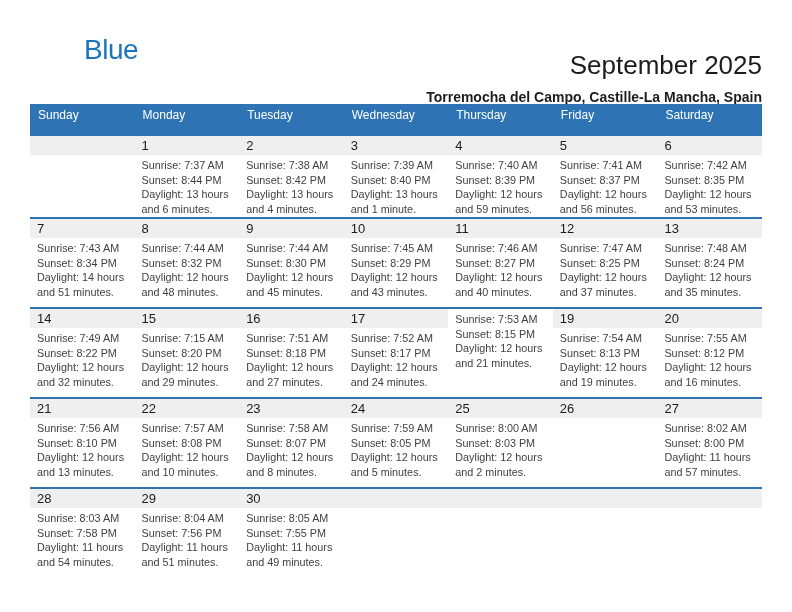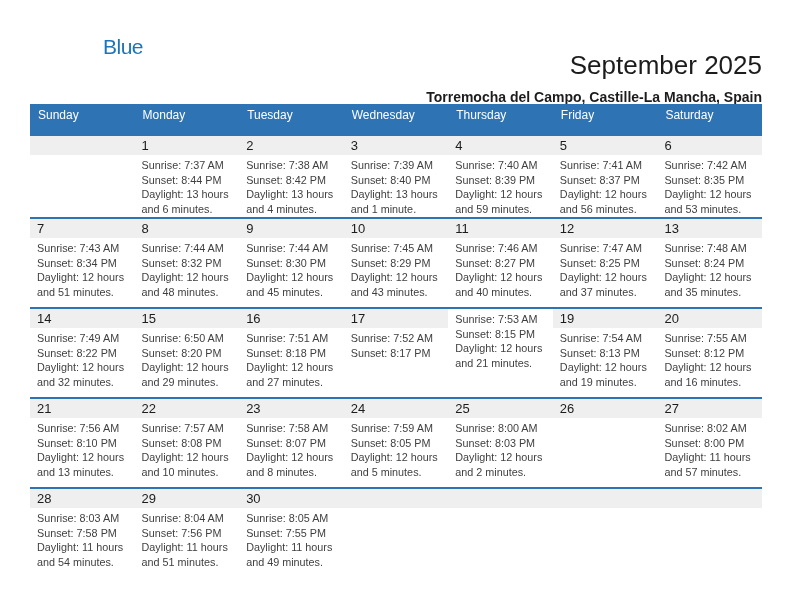--- a/index.html
+++ b/index.html
@@ -12,21 +12,21 @@
   }
   html,body{margin:0;padding:0;}
   body{
     width:792px;height:612px;background:#FFFFFF;position:relative;
     font-family:"Liberation Sans", sans-serif;overflow:hidden;
   }
   .logo{position:absolute;left:33px;top:40px;line-height:1;}
   .logo-top{display:flex;align-items:flex-start;}
   .logo-general{font-size:21px;color:#2A2A2A;letter-spacing:-0.5px;}
   .logo-triangle{margin-left:2px;margin-top:2px;}
-  .logo-blue-text{font-size:21px;color:var(--logo-blue);letter-spacing:-0.5px;margin-left:70px;margin-top:-4px;}
+  .logo-blue-text{font-size:28px;color:var(--logo-blue);letter-spacing:-0.5px;margin-left:51px;margin-top:-4px;}
   .titles{position:absolute;right:30px;top:50px;text-align:right;}
   .title{font-size:26px;color:var(--text-dark);}
   .subtitle{font-size:14px;color:var(--text-dark);margin-top:8px;font-weight:bold;}
   .calendar{position:absolute;left:30px;top:104px;width:732px;}
   .weekday-row{
     display:grid;grid-template-columns:repeat(7,1fr);
     background:var(--header-bg);height:32px;
   }
   .weekday-cell{
     color:#FFFFFF;font-size:12px;line-height:22px;padding-left:8px;
@@ -120,21 +120,21 @@
               <div class="detail-line">Daylight: 12 hours and 53 minutes.</div>
             </div>
           </div>
         </div>
         <div class="week">
           <div class="day-cell">
             <div class="day-band">7</div>
             <div class="day-details">
               <div class="detail-line">Sunrise: 7:43 AM</div>
               <div class="detail-line">Sunset: 8:34 PM</div>
-              <div class="detail-line">Daylight: 12 hours and 51 minutes.</div>
+              <div class="detail-line">Daylight: 14 hours and 51 minutes.</div>
             </div>
           </div>
           <div class="day-cell">
             <div class="day-band">8</div>
             <div class="day-details">
               <div class="detail-line">Sunrise: 7:44 AM</div>
               <div class="detail-line">Sunset: 8:32 PM</div>
               <div class="detail-line">Daylight: 12 hours and 48 minutes.</div>
             </div>
           </div>
@@ -184,38 +184,39 @@
             <div class="day-band">14</div>
             <div class="day-details">
               <div class="detail-line">Sunrise: 7:49 AM</div>
               <div class="detail-line">Sunset: 8:22 PM</div>
               <div class="detail-line">Daylight: 12 hours and 32 minutes.</div>
             </div>
           </div>
           <div class="day-cell">
             <div class="day-band">15</div>
             <div class="day-details">
-              <div class="detail-line">Sunrise: 6:50 AM</div>
+              <div class="detail-line">Sunrise: 7:15 AM</div>
               <div class="detail-line">Sunset: 8:20 PM</div>
               <div class="detail-line">Daylight: 12 hours and 29 minutes.</div>
             </div>
           </div>
           <div class="day-cell">
             <div class="day-band">16</div>
             <div class="day-details">
               <div class="detail-line">Sunrise: 7:51 AM</div>
               <div class="detail-line">Sunset: 8:18 PM</div>
               <div class="detail-line">Daylight: 12 hours and 27 minutes.</div>
             </div>
           </div>
           <div class="day-cell">
             <div class="day-band">17</div>
             <div class="day-details">
               <div class="detail-line">Sunrise: 7:52 AM</div>
               <div class="detail-line">Sunset: 8:17 PM</div>
+              <div class="detail-line">Daylight: 12 hours and 24 minutes.</div>
             </div>
           </div>
           <div class="day-cell">
             <div class="day-details">
               <div class="detail-line">Sunrise: 7:53 AM</div>
               <div class="detail-line">Sunset: 8:15 PM</div>
               <div class="detail-line">Daylight: 12 hours and 21 minutes.</div>
             </div>
           </div>
           <div class="day-cell">

